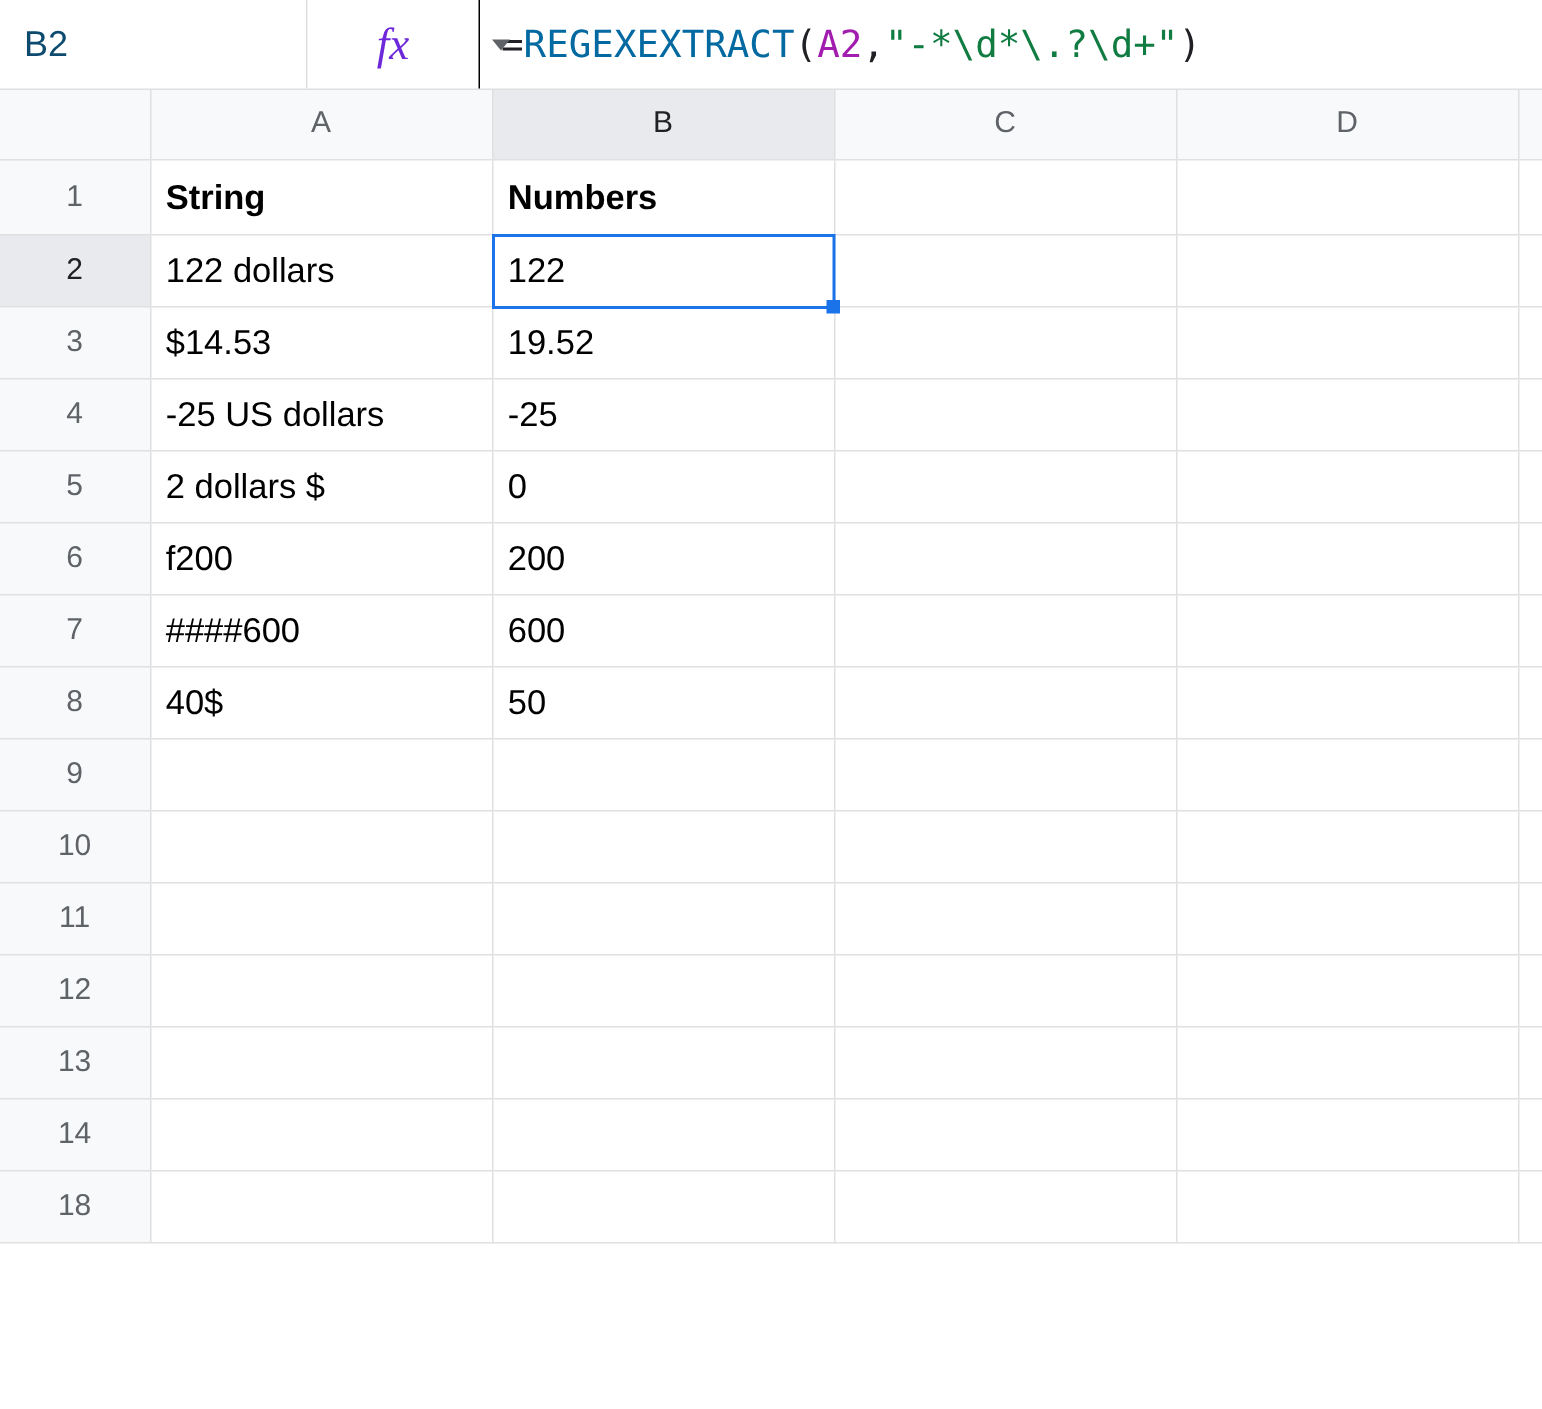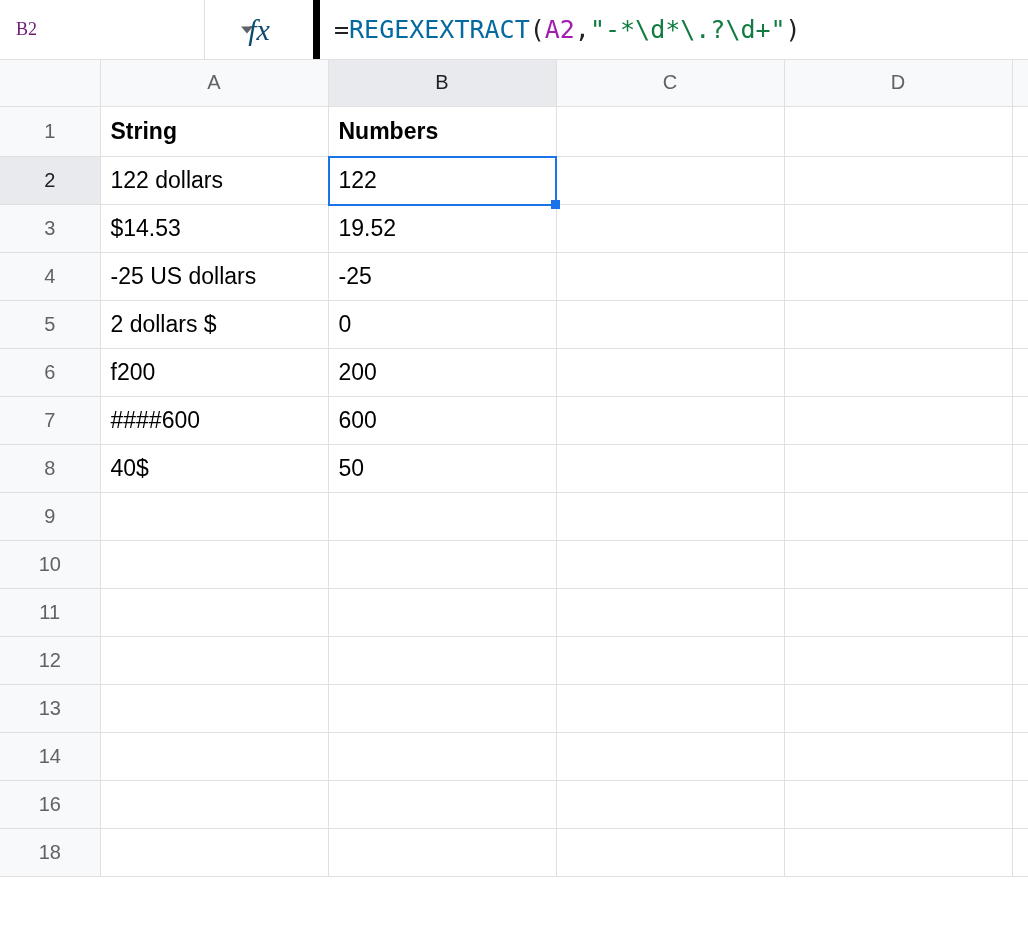--- a/index.html
+++ b/index.html
@@ -27,46 +27,46 @@
     display: flex;
     align-items: center;
     padding: 0 14px;
     border-right: 1px solid #e0e0e0;
     position: relative;
   }
   .name-box {
     flex: 1;
     border: none;
     outline: none;
-    font-size: 18px;
+    font-size: 24px;
     font-weight: 400;
-    color: #701a75;
-    font-family: Liberation Serif, serif;
+    color: #0c4a6e;
+    font-family: Liberation Sans, sans-serif;
     background: transparent;
   }
   .name-box-drop {
     width: 22px;
     height: 22px;
     display: flex;
     align-items: center;
     justify-content: center;
     color: #5f6368;
   }
   .name-box-drop svg { width: 12px; height: 12px; }
 
   .fx-label {
     width: 115px;
     display: flex;
     align-items: center;
     justify-content: center;
     font-family: "Times New Roman", serif;
     font-style: italic;
     font-size: 30px;
-    color: #0c4a6e;
-    border-right: 7px solid #000000;
+    color: #6d28d9;
+    border-right: 1px solid #000000;
     user-select: none;
   }
 
   .formula-input {
     flex: 1;
     display: flex;
     align-items: center;
     padding: 0 14px;
     font-size: 25px;
     font-family: "Consolas", monospace;
@@ -326,28 +326,20 @@
       </tr>
       <tr>
         <th class="rowhdr">14</th>
         <td></td>
           <td></td>
           <td></td>
           <td></td>
           <td></td>
       </tr>
       <tr>
-        <th class="rowhdr">16</th>
-        <td></td>
-          <td></td>
-          <td></td>
-          <td></td>
-          <td></td>
-      </tr>
-      <tr>
         <th class="rowhdr">18</th>
         <td></td>
           <td></td>
           <td></td>
           <td></td>
           <td></td>
       </tr>
     </tbody>
   </table>
 

